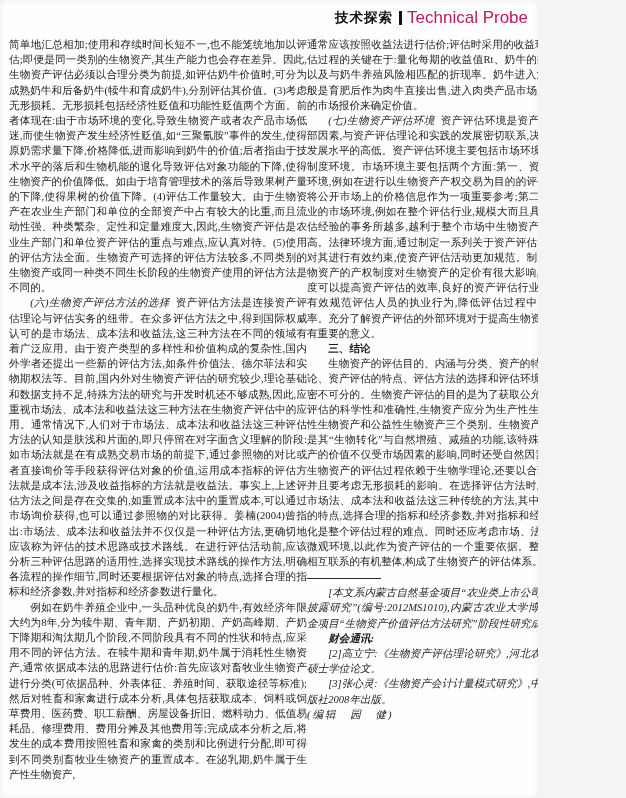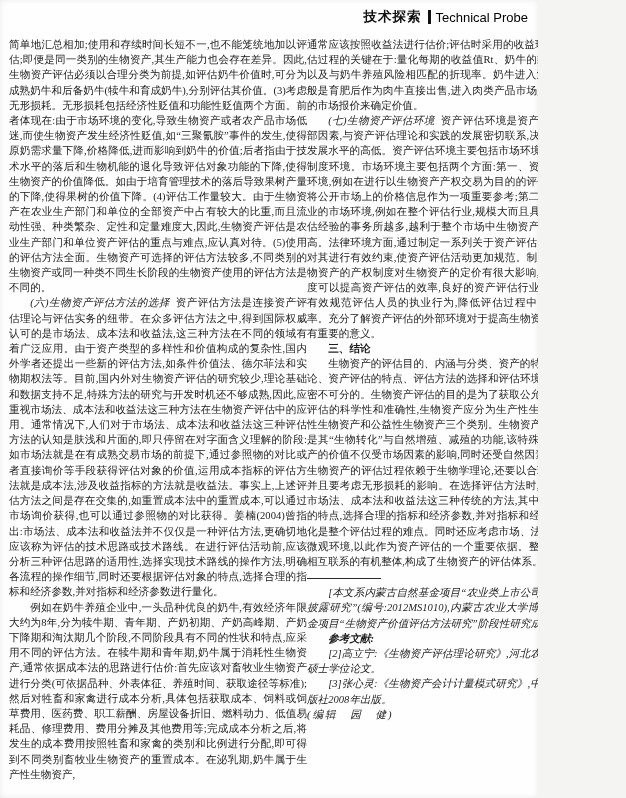--- a/index.html
+++ b/index.html
@@ -26,21 +26,21 @@
     font-weight:bold;font-size:13.5px;letter-spacing:1px;
   }
   .header .sep{
     display:inline-block;
     width:3px;height:14px;
     background:#111;
     margin:0 5px 0 6px;
   }
   .header .en{
     font-family:"Liberation Sans","DejaVu Sans",sans-serif;
-    font-size:13px;color:#000000;
+    font-size:17px;color:#be185d;
   }
   .columns{
     position:absolute;
     top:37px;left:9px;
     width:608px;
     display:flex;
   }
   .col{
     width:298px;
     font-size:10.6px;
@@ -99,20 +99,20 @@
 
     <div class="col">
       <p>通常应该按照收益法进行估价;评估时采用的收益现值模型为:,评估过程的关键在于:量化每期的收益值Rt、奶牛的剩余泌乳寿命t以及与奶牛养殖风险相匹配的折现率。奶牛进入淘汰期之后,一般是育肥后作为肉牛直接出售,进入肉类产品市场,可以借助肉牛的市场报价来确定价值。</p>
       <p class="indent"><span class="subhead">(七)生物资产评估环境</span><span>资产评估环境是资产评估的重要外部因素,与资产评估理论和实践的发展密切联系,决定着资产评估发展水平的高低。资产评估环境主要包括市场环境、法律环境和制度环境。市场环境主要包括两个方面:第一、资产业务的市场环境,例如在进行以生物资产产权交易为目的的评估活动时,可以将公开市场上的价格信息作为一项重要参考;第二、资产评估行业的市场环境,例如在整个评估行业,规模大而且具有生物资产评估经验的事务所越多,越利于整个市场中生物资产评估水平的提高。法律环境方面,通过制定一系列关于资产评估的法律法规,能对其进行有效约束,使资产评估活动更加规范。制度环境方面,生物资产的产权制度对生物资产的定价有很大影响,明晰的产权制度可以提高资产评估的效率,良好的资产评估行业管理制度可以有效规范评估人员的执业行为,降低评估过程中出现风险的概率。充分了解资产评估的外部环境对于提高生物资产评估质量具有重要的意义。</span></p>
       <p class="bold-head">三、结论</p>
       <p class="indent">生物资产的评估目的、内涵与分类、资产的特殊性、价值理论、资产评估的特点、评估方法的选择和评估环境是环环相扣、密不可分的。生物资产评估的目的是为了获取公允价值。为提高评估的科学性和准确性,生物资产应分为生产性生物资产、消耗性生物资产和公益性生物资产三个类别。生物资产最显著的特点是其“生物转化”与自然增殖、减殖的功能,该特殊性使得生物资产的价值不仅受市场因素的影响,同时还受自然因素的影响,因此,生物资产的评估过程依赖于生物学理论,还要以合理分类为前提,并且要考虑无形损耗的影响。在选择评估方法时,优先考虑的是市场法、成本法和收益法这三种传统的方法,其中根据评估对象的特点,选择合理的指标和经济参数,并对指标和经济参数进行量化是整个评估过程的难点。同时还应考虑市场、法律、制度等宏微观环境,以此作为资产评估的一个重要依据。整个过程是一个相互联系的有机整体,构成了生物资产的评估体系。</p>
 
       <div class="divider"></div>
 
       <p class="indent kai">[本文系内蒙古自然基金项目“农业类上市公司生物资产信息披露研究”(编号:2012MS1010),内蒙古农业大学博士科研启动基金项目“生物资产价值评估方法研究”阶段性研究成果)</p>
-      <p class="refs-head">参考文献:</p>
+      <p class="refs-head">财会通讯:</p>
       <p class="indent kai">[2]高立宁:《生物资产评估理论研究》,河北农业大学2008年硕士学位论文。</p>
       <p class="indent kai">[3]张心灵:《生物资产会计计量模式研究》,中国财政经济出版社2008年出版。</p>
       <p class="editor">(编辑　园　健)</p>
     </div>
 
   </div>
 </div>
 
 </body></html>

